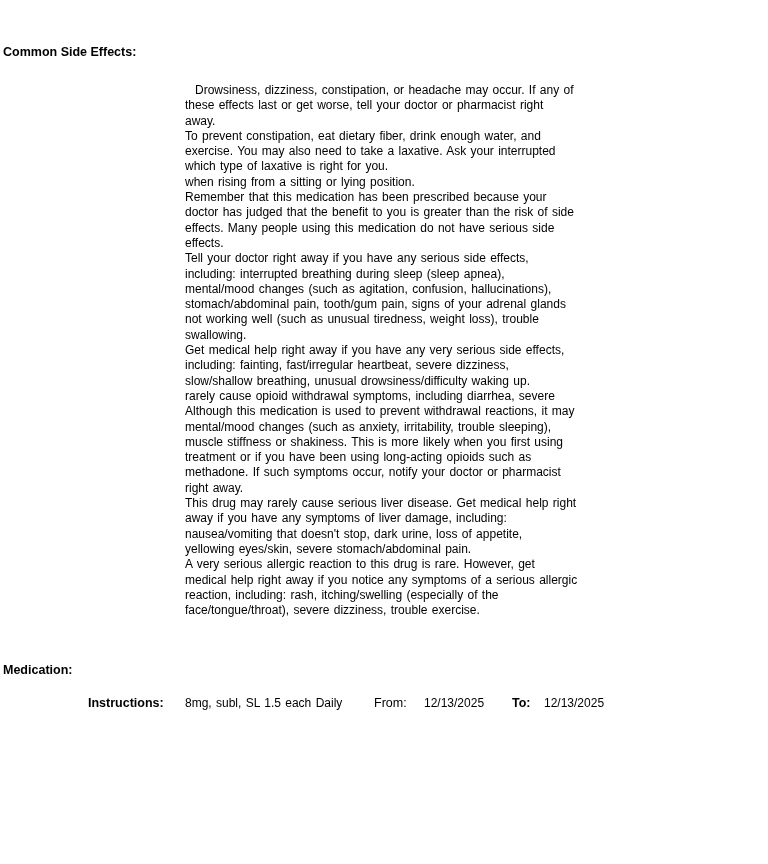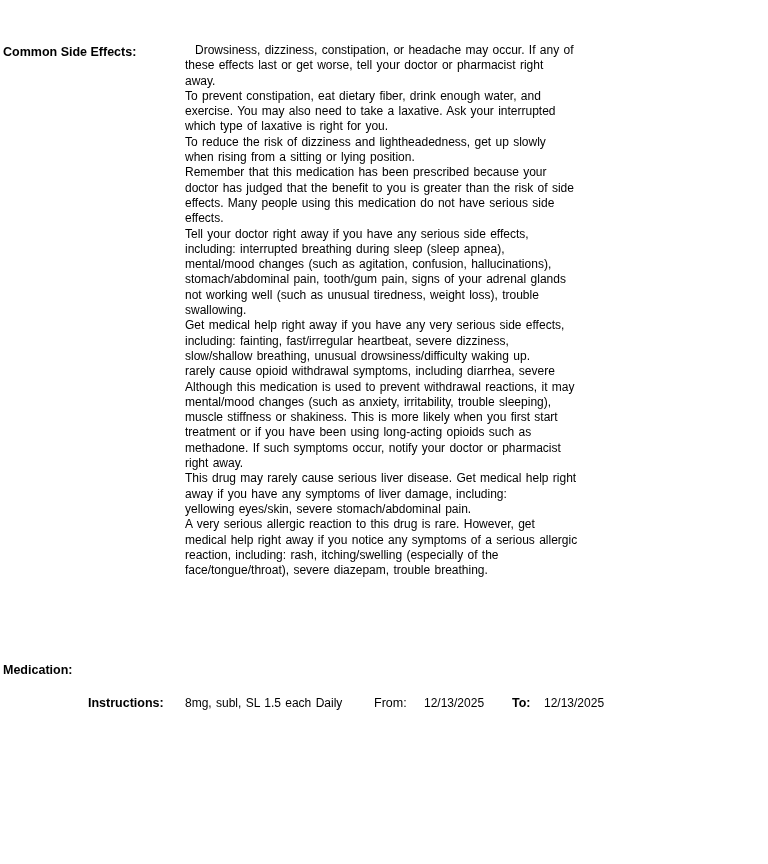--- a/index.html
+++ b/index.html
@@ -29,21 +29,21 @@
   .se-text {
     left: 185px;
     top: 43px;
   }
   .line {
     white-space: pre;
     line-height: 15.3px;
     height: 15.3px;
     word-spacing: 1px;
   }
-  .indent { padding-left: 10px; }
+  .indent { padding-left: 10px; margin-top: 40px; }
 
   .med-label {
     left: 3px;
     top: 663px;
     font-weight: bold;
     font-size: 12.5px;
     white-space: pre;
   }
   .med-value {
     left: 87px;
@@ -105,21 +105,20 @@
       <div class="line">away.</div>
     </div>
 
     <div>
       <div class="line">To prevent constipation, eat dietary fiber, drink enough water, and</div>
       <div class="line">exercise. You may also need to take a laxative. Ask your interrupted</div>
       <div class="line">which type of laxative is right for you.</div>
     </div>
 
     <div>
-      <div class="line">To reduce the risk of dizziness and lightheadedness, get up slowly</div>
       <div class="line">when rising from a sitting or lying position.</div>
     </div>
 
     <div>
       <div class="line">Remember that this medication has been prescribed because your</div>
       <div class="line">doctor has judged that the benefit to you is greater than the risk of side</div>
       <div class="line">effects. Many people using this medication do not have serious side</div>
       <div class="line">effects.</div>
     </div>
 
@@ -136,37 +135,38 @@
     <div>
       <div class="line">Get medical help right away if you have any very serious side effects,</div>
       <div class="line">including: fainting, fast/irregular heartbeat, severe dizziness,</div>
       <div class="line">slow/shallow breathing, unusual drowsiness/difficulty waking up.</div>
     </div>
 
     <div>
       <div class="line">rarely cause opioid withdrawal symptoms, including diarrhea, severe</div>
       <div class="line">Although this medication is used to prevent withdrawal reactions, it may</div>
       <div class="line">mental/mood changes (such as anxiety, irritability, trouble sleeping),</div>
-      <div class="line">muscle stiffness or shakiness. This is more likely when you first start</div>
+      <div class="line">muscle stiffness or shakiness. This is more likely when you first using</div>
       <div class="line">treatment or if you have been using long-acting opioids such as</div>
       <div class="line">methadone. If such symptoms occur, notify your doctor or pharmacist</div>
       <div class="line">right away.</div>
     </div>
 
     <div>
       <div class="line">This drug may rarely cause serious liver disease. Get medical help right</div>
       <div class="line">away if you have any symptoms of liver damage, including:</div>
+      <div class="line">nausea/vomiting that doesn't stop, dark urine, loss of appetite,</div>
       <div class="line">yellowing eyes/skin, severe stomach/abdominal pain.</div>
     </div>
 
     <div>
       <div class="line">A very serious allergic reaction to this drug is rare. However, get</div>
       <div class="line">medical help right away if you notice any symptoms of a serious allergic</div>
       <div class="line">reaction, including: rash, itching/swelling (especially of the</div>
-      <div class="line">face/tongue/throat), severe diazepam, trouble breathing.</div>
+      <div class="line">face/tongue/throat), severe dizziness, trouble exercise.</div>
     </div>
 
   </div>
 
   <div class="abs med-label">Medication:</div>
 
 
   <div class="abs instr-label">Instructions:</div>
 
   <div class="abs instr-value">8mg, subl, SL 1.5 each Daily</div>

